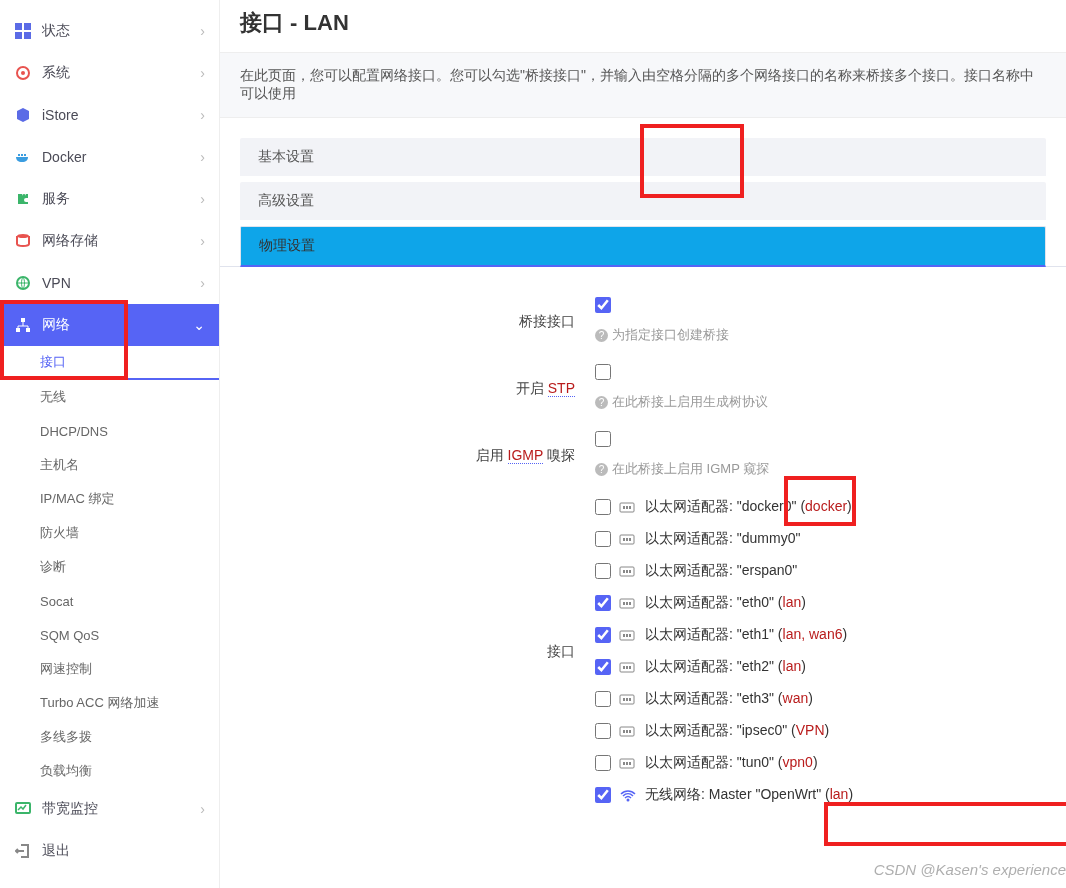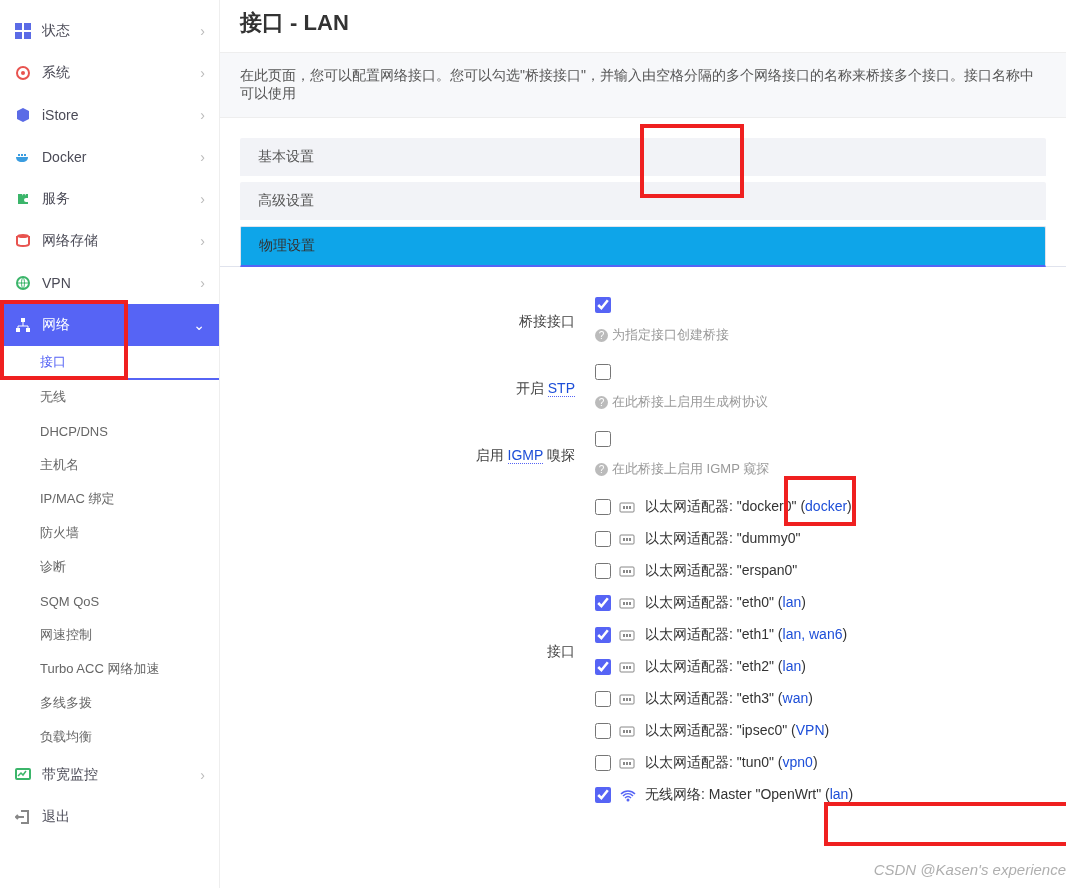--- a/index.html
+++ b/index.html
@@ -24,21 +24,21 @@
 .form-row { display: flex; align-items: center; padding: 10px 0; }
 .form-label { width: 355px; text-align: right; padding-right: 20px; color: #444; font-size: 14px; line-height: 24px; flex-shrink: 0; }
 .form-control { flex: 1; }
 .helper { color: #999; font-size: 13px; margin-top: 10px; display: flex; align-items: center; gap: 4px; }
 .helper-icon { width: 13px; height: 13px; border-radius: 50%; background: #bbb; color: #fff; display: inline-flex; align-items: center; justify-content: center; font-size: 10px; }
 input[type=checkbox] { width: 16px; height: 16px; cursor: pointer; accent-color: #5664f5; }
 .iface-list { display: flex; flex-direction: column; gap: 14px; }
 .iface-row { display: flex; align-items: center; gap: 8px; font-size: 14px; }
 .iface-icon { width: 18px; height: 14px; display: inline-block; }
 .iface-text { color: #333; }
-.link { color: #1d4ed8; }
+.link { color: #b91c1c; }
 .hl-network { position: absolute; left: 0; top: 300px; width: 128px; height: 80px; border: 4px solid #ef2020; z-index: 10; pointer-events: none; }
 .hl-tab-phys { position: absolute; left: 640px; top: 124px; width: 104px; height: 74px; border: 4px solid #ef2020; z-index: 10; pointer-events: none; }
 .hl-iface-label { position: absolute; left: 784px; top: 476px; width: 72px; height: 50px; border: 4px solid #ef2020; z-index: 10; pointer-events: none; }
 .hl-wifi { position: absolute; left: 824px; top: 802px; width: 315px; height: 44px; border: 4px solid #ef2020; z-index: 10; pointer-events: none; }
 .watermark { position: absolute; right: 0; bottom: 10px; color: rgba(120,120,120,0.6); font-size: 15px; pointer-events: none; font-style: italic; }
 a { text-decoration: none; }
 svg { display: block; }
 </style>
 </head>
 <body>
@@ -129,20 +129,21 @@
       <span>网络</span>
       <span class="chevron">⌄</span>
     </div>
     <div class="sub-item selected">接口</div>
     <div class="sub-item">无线</div>
     <div class="sub-item">DHCP/DNS</div>
     <div class="sub-item">主机名</div>
     <div class="sub-item">IP/MAC 绑定</div>
     <div class="sub-item">防火墙</div>
     <div class="sub-item">诊断</div>
+    <div class="sub-item">Socat</div>
     <div class="sub-item">SQM QoS</div>
     <div class="sub-item">网速控制</div>
     <div class="sub-item">Turbo ACC 网络加速</div>
     <div class="sub-item">多线多拨</div>
     <div class="sub-item">负载均衡</div>
     <div class="nav-item">
       <span class="icon">
           <svg viewBox="0 0 16 16" width="16" height="16">
             <rect x="1" y="2" width="14" height="10" rx="1" fill="none" stroke="#3bb56a" stroke-width="2"></rect>
             <path d="M3 9l3-3 2 2 3-4" stroke="#3bb56a" stroke-width="1.5" fill="none"></path>

